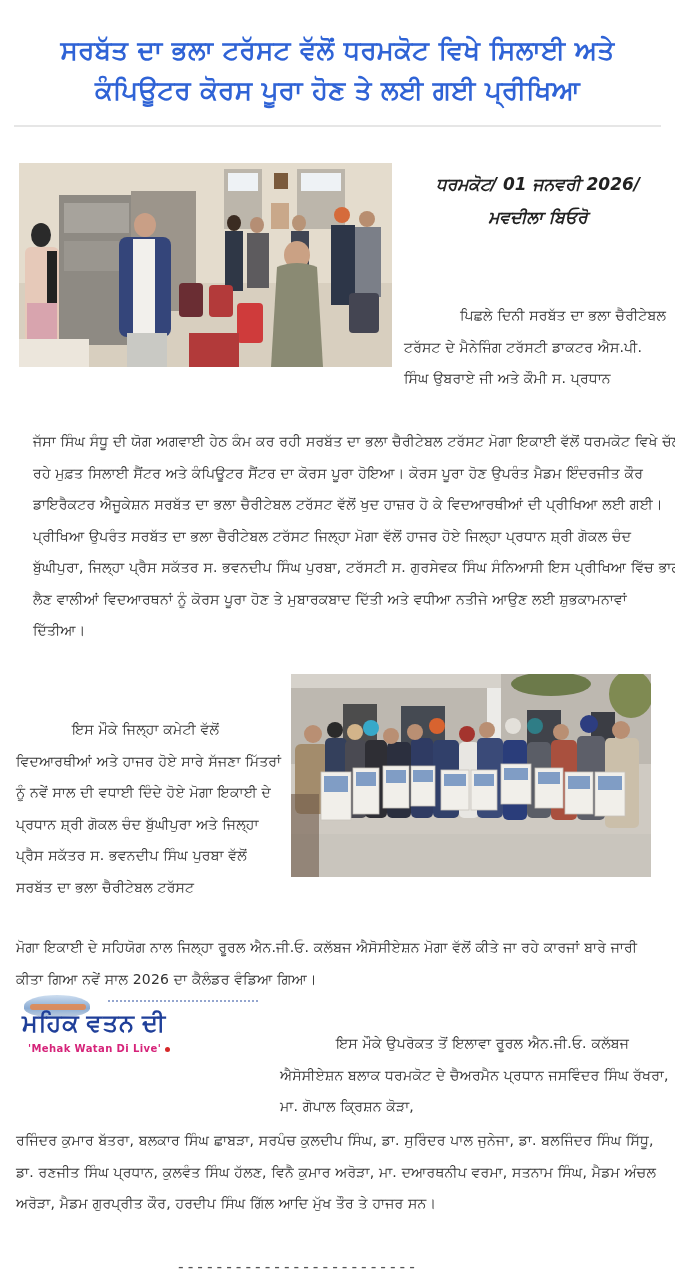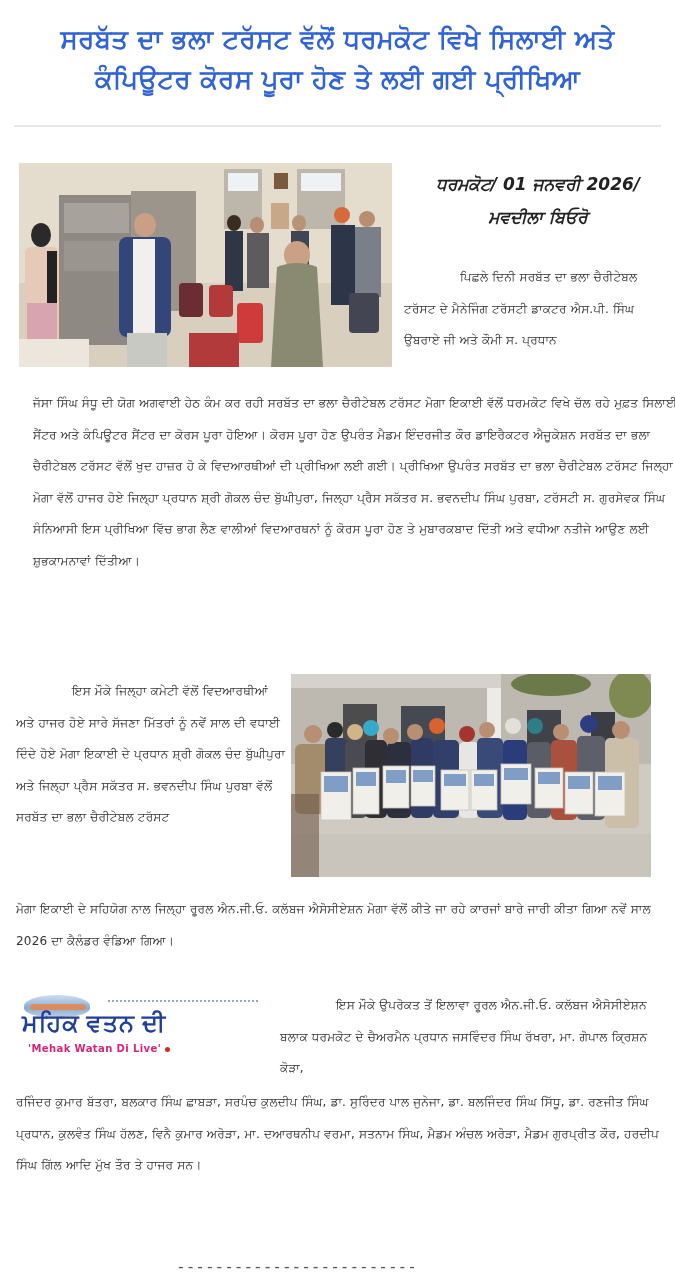--- a/index.html
+++ b/index.html
@@ -10,21 +10,21 @@
       overflow: hidden;
     }
     body {
       position: relative;
       font-family: "DejaVu Sans", sans-serif;
       color: #2b2b2b;
     }
     .title {
       position: absolute;
       left: 14px;
-      top: 19px;
+      top: 30px;
       width: 647px;
       text-align: center;
       color: #2f63d6;
       font-weight: bold;
       font-size: 26px;
       line-height: 40px;
       letter-spacing: 0.3px;
     }
     .divider {
       position: absolute;
@@ -48,24 +48,25 @@
       top: 168px;
       width: 260px;
       font-style: italic;
       font-weight: bold;
       font-size: 17px;
       line-height: 33px;
       color: #222;
       text-align: center;
     }
     .body-text {
-      font-size: 12px;
+      font-size: 14px;
       line-height: 31.5px;
       color: #333;
       letter-spacing: 0.2px;
+      margin-top: 38px;
     }
     .p1-right {
       position: absolute;
       left: 404px;
       top: 262px;
       width: 265px;
     }
     .indent { display: inline-block; width: 56px; }
     .p1-full {
       position: absolute;

